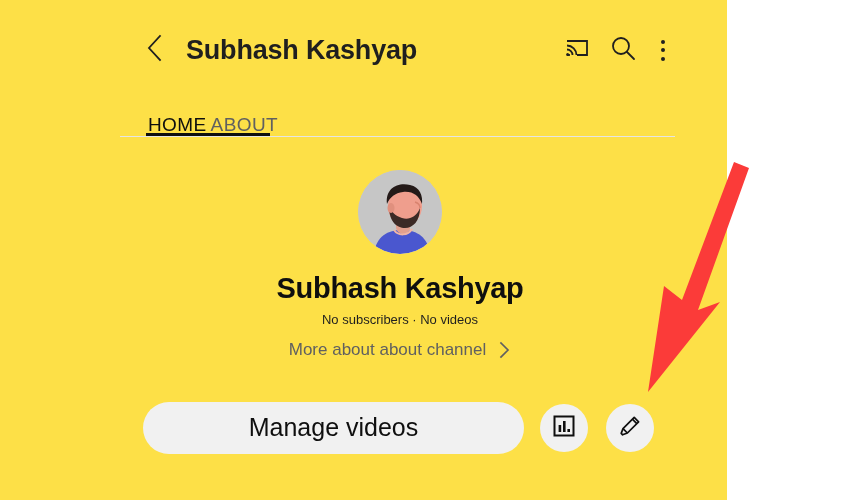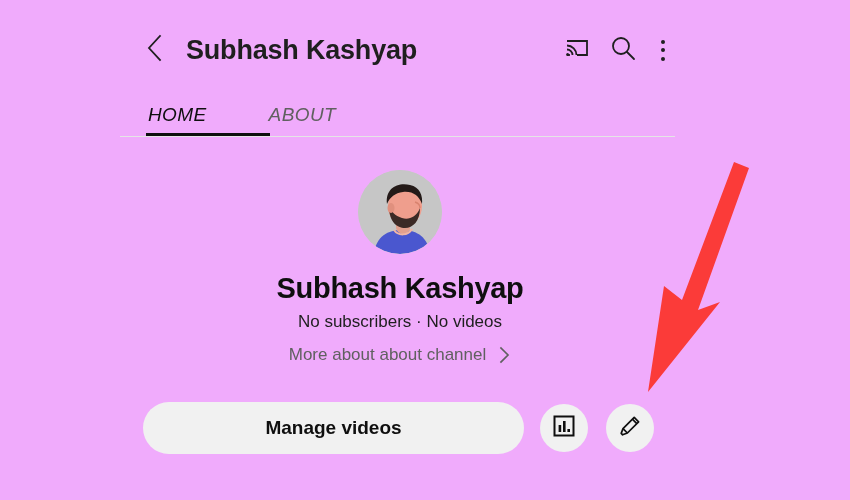--- a/index.html
+++ b/index.html
@@ -10,23 +10,23 @@
     width: 850px;
     height: 500px;
     background: #ffffff;
     font-family: "Liberation Sans", sans-serif;
     overflow: hidden;
     position: relative;
   }
   .screen {
     position: absolute;
     left: 0; top: 0;
-    width: 850px;
+    width: 727px;
     height: 500px;
-    background: #f0abfc;
+    background: #fde047;
   }
   
   .appbar {
     position: absolute;
     left: 120px;
     top: 20px;
     width: 560px;
     height: 60px;
     display: flex;
     align-items: center;
@@ -73,43 +73,42 @@
     display: block;
     width: 4px;
     height: 4px;
     border-radius: 50%;
     background: #1f1f1f;
   }
   
   .tabs {
     position: absolute;
     left: 120px;
-    top: 84px;
+    top: 104px;
     width: 560px;
     height: 42px;
     display: flex;
-    align-items: flex-end;
-    font-style: italic;
+    align-items: center;
   }
   .tab {
     font-size: 19px;
     color: #606060;
     letter-spacing: 0.4px;
     cursor: pointer;
     white-space: nowrap;
     padding: 0 2px;
   }
   .tab.active {
     color: #0f0f0f;
     font-weight: normal;
   }
   .tab-1 { margin-left: 26px; }
   .tab-2 { margin-left: 58px; }
   .tab-3 { margin-left: 55px; }
-  .tab-4 { margin-left: 58px; }
+  .tab-4 { }
   .tab-underline {
     position: absolute;
     left: 146px;
     top: 133px;
     width: 124px;
     height: 4px;
     background: #0f0f0f;
   }
   .tabs-divider {
     position: absolute;
@@ -141,21 +140,21 @@
   .avatar svg { display: block; }
   .channel-name {
     margin-top: 18px;
     font-size: 29px;
     font-weight: bold;
     color: #0f0f0f;
     letter-spacing: -0.3px;
   }
   .channel-meta {
     margin-top: 7px;
-    font-size: 17px;
+    font-size: 13px;
     color: #1f1f1f;
   }
   .more-link {
     margin-top: 13px;
     display: flex;
     align-items: center;
     cursor: pointer;
   }
   .more-link-text {
     font-size: 17px;
@@ -180,22 +179,22 @@
     width: 381px;
     height: 52px;
     border-radius: 26px;
     background: #f1f1f1;
     display: flex;
     align-items: center;
     justify-content: center;
     cursor: pointer;
   }
   .manage-btn-label {
-    font-size: 19px;
-    font-weight: bold;
+    font-size: 25px;
+    font-weight: normal;
     color: #0f0f0f;
   }
   .round-btn {
     width: 48px;
     height: 48px;
     border-radius: 50%;
     background: #f1f1f1;
     display: flex;
     align-items: center;
     justify-content: center;

